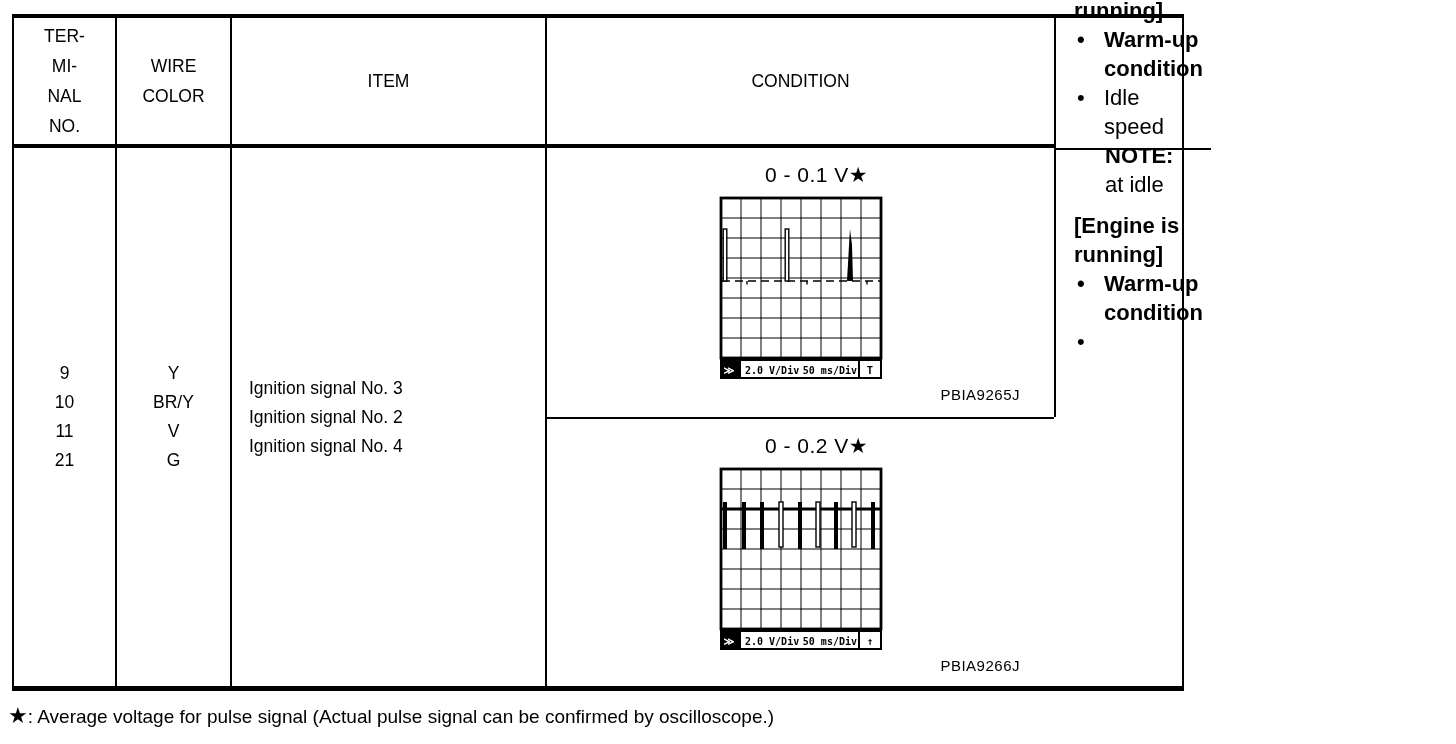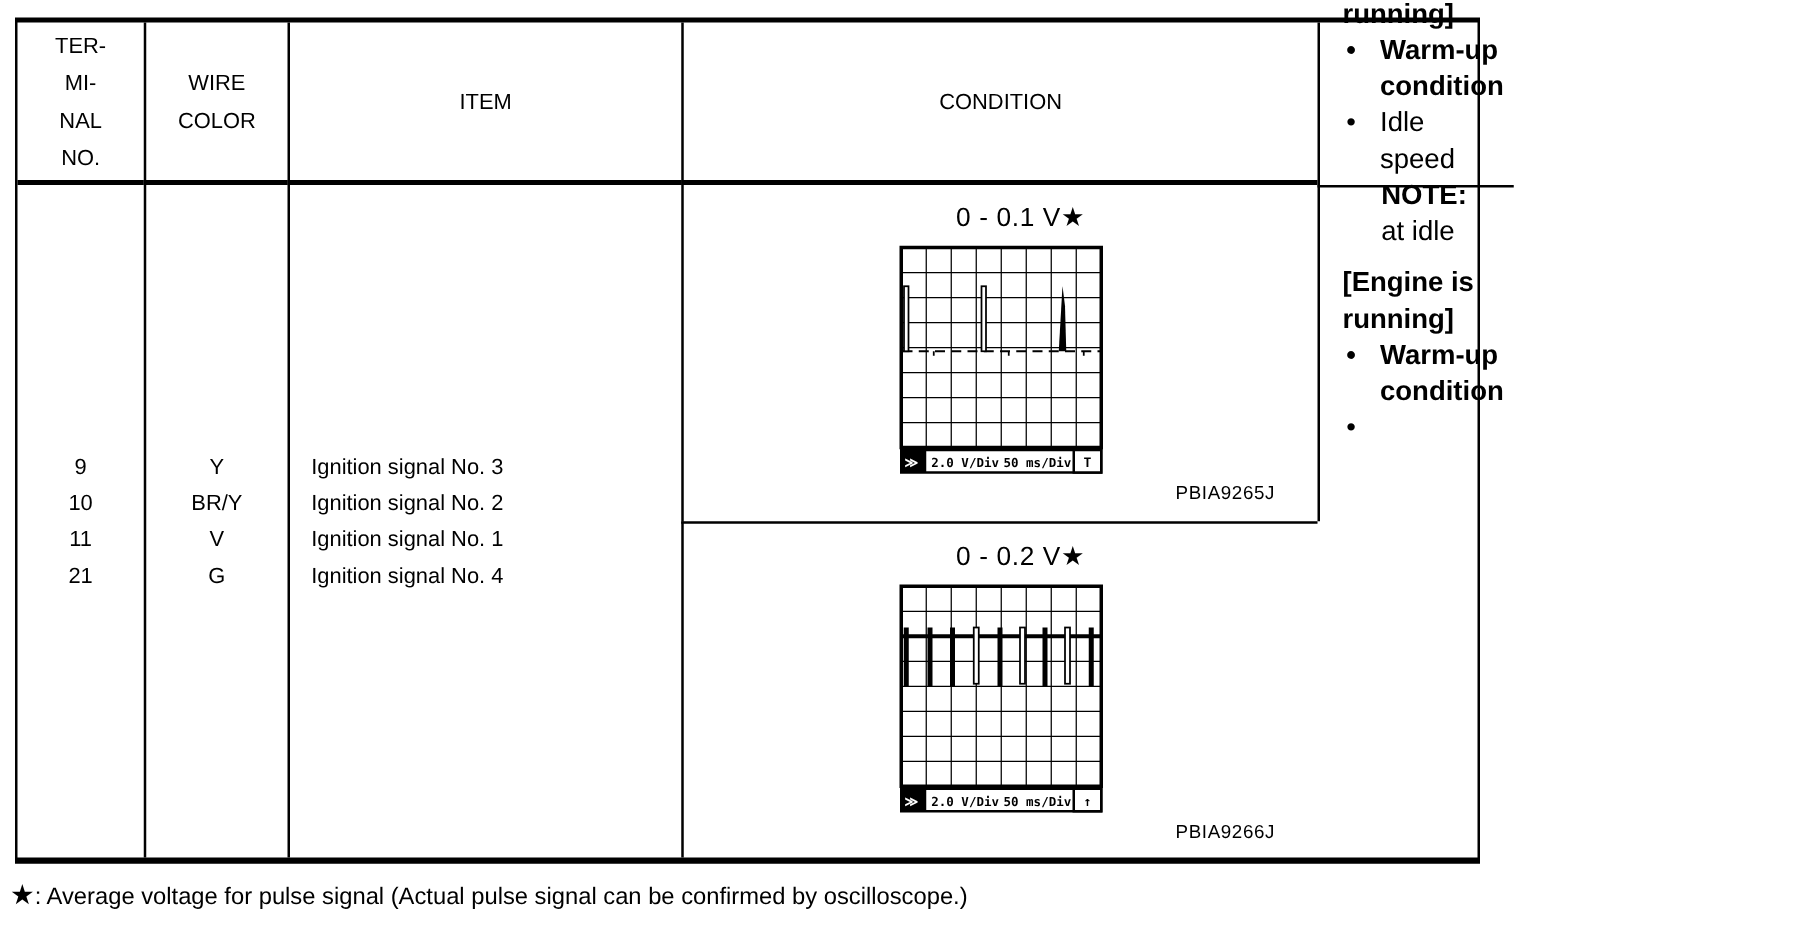--- a/index.html
+++ b/index.html
@@ -66,21 +66,20 @@
       </div>
     <div class="cell span2 ccol center vline">
         <div>Y</div>
         <div>BR/Y</div>
         <div>V</div>
         <div>G</div>
       </div>
     <div class="cell span2 ccol itemcol vline">
         <div>Ignition signal No. 3</div>
         <div>Ignition signal No. 2</div>
-        <div>Ignition signal No. 1</div>
         <div>Ignition signal No. 4</div>
       </div>
 
     <div class="cell cond vline">
         <div class="cl bold">[Engine is running]</div>
         <div class="cl bullet bold">
           <span class="bchar">•</span>
           <span>Warm-up condition</span>
         </div>
         <div class="cl bullet">

